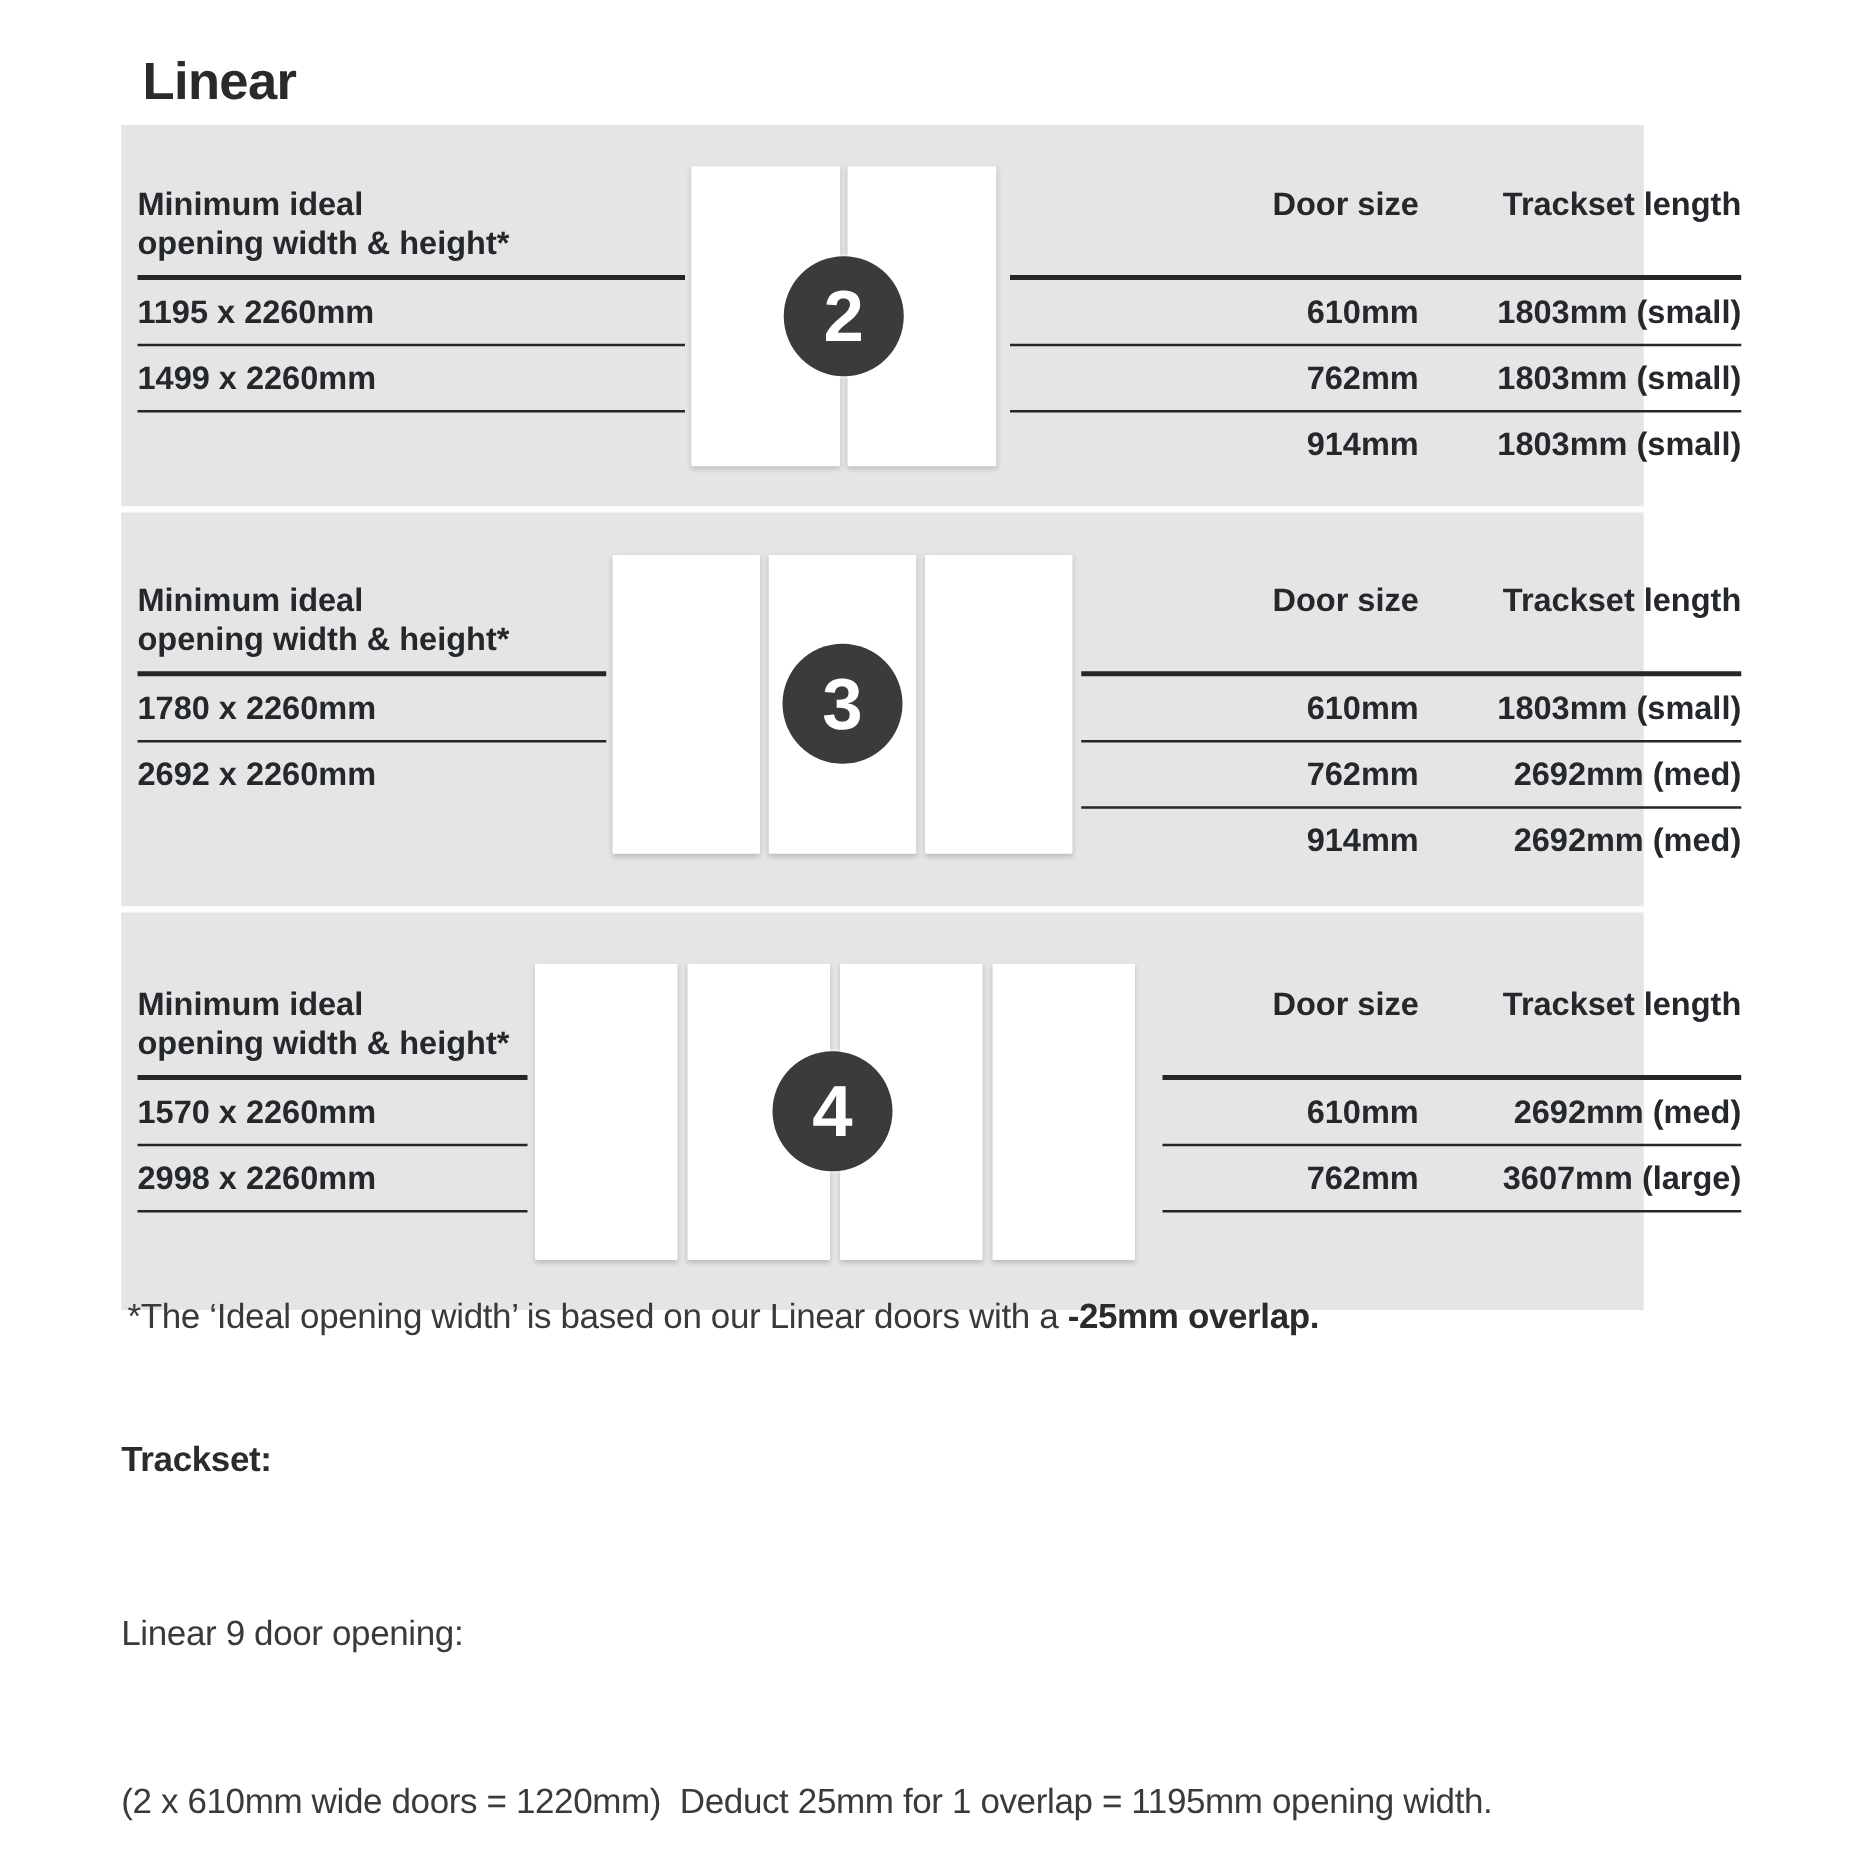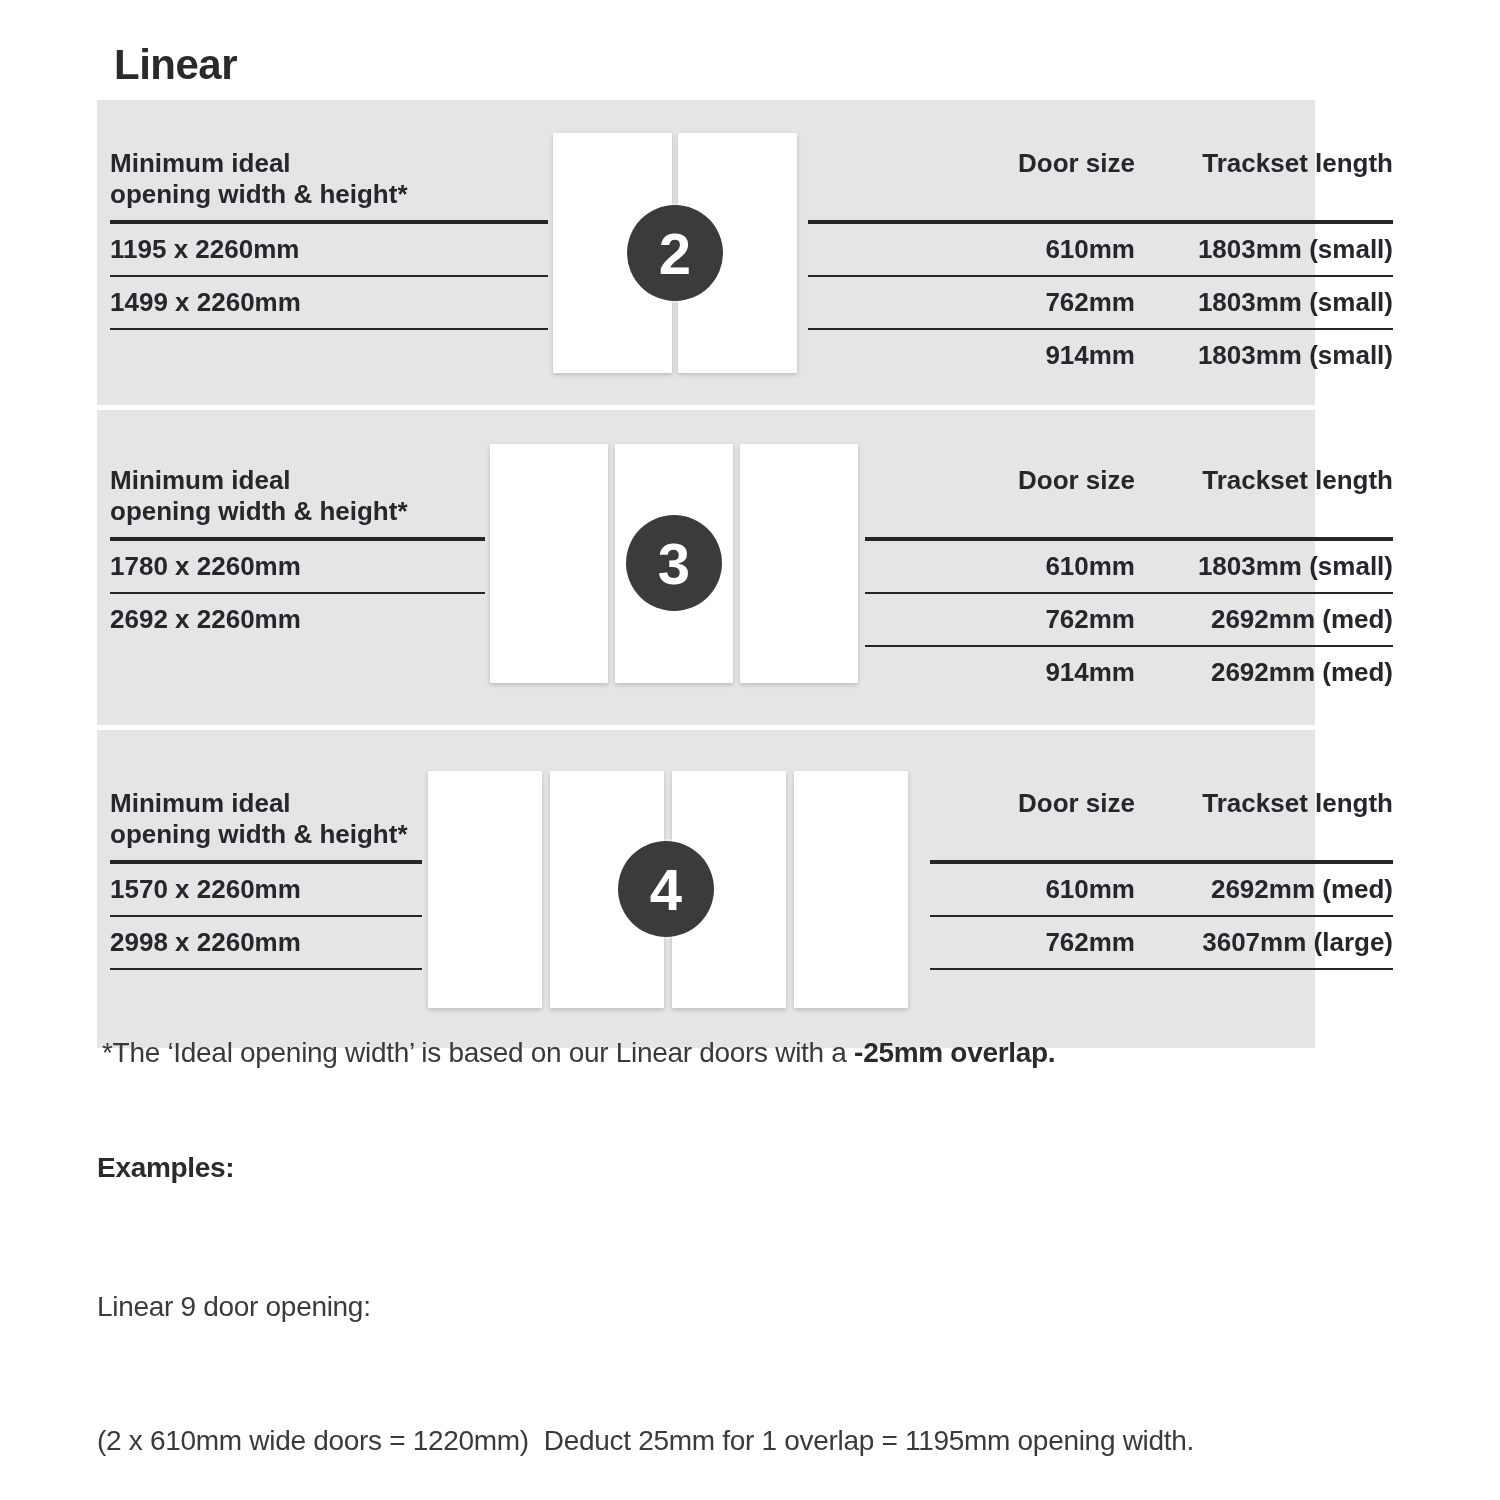--- a/index.html
+++ b/index.html
@@ -194,21 +194,21 @@
         <span class="cd">762mm</span>
         <span class="ct">3607mm (large)</span>
       </div>
     </div>
   </div>
 
 </div>
 
 <p class="footnote"><span>*The ‘Ideal opening width’ is based on our Linear doors with a </span><b>-25mm overlap.</b></p>
 
-<p class="ex-head">Examples:</p>
+<p class="ex-head">Trackset:</p>
 
 <div class="examples">
   <div>Linear 9 door opening:</div>
   <div>(2 x 610mm wide doors = 1220mm)  Deduct 25mm for 1 overlap = 1195mm opening width.</div>
   
   
   
   
 </div>
 

